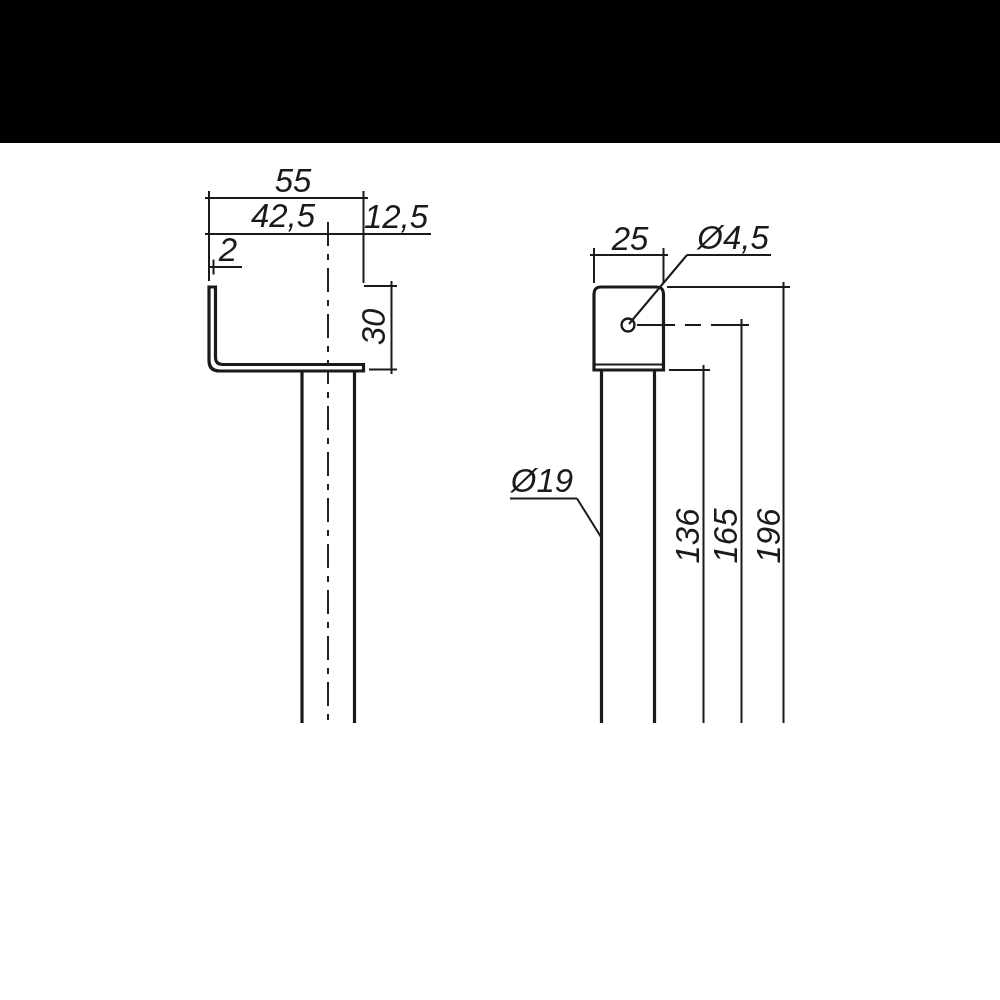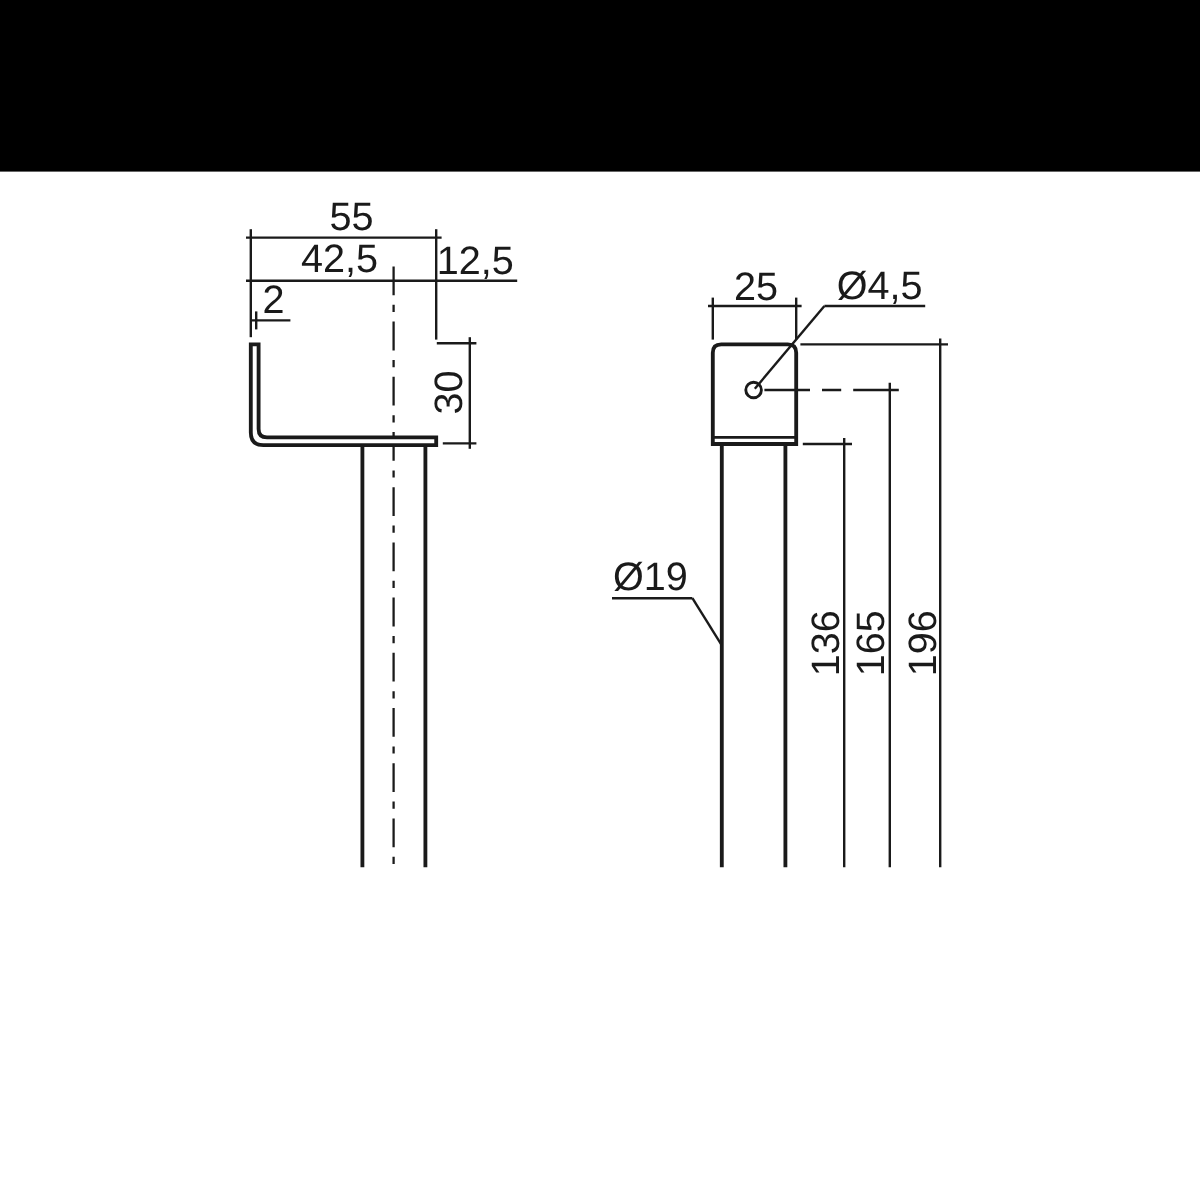--- a/index.html
+++ b/index.html
@@ -6,20 +6,21 @@
     --line:#1a1a1a;
     --bg:#ffffff;
     --letterbox:#000000;
   }
   html,body{margin:0;padding:0;background:var(--bg);}
   .stage{
     position:relative;
     width:1000px;height:723px;
     background:var(--bg);
     overflow:hidden;
+    font-style:italic;
   }
   svg{display:block;}
   .outline{stroke:var(--line);stroke-width:3.2;fill:none;stroke-linecap:butt;}
   .outline-fill{stroke:var(--line);stroke-width:3.2;fill:#fff;}
   .thin{stroke:var(--line);stroke-width:2;fill:none;}
   .plate-edge{stroke:var(--line);stroke-width:2.2;fill:none;}
   .hole{stroke:var(--line);stroke-width:2.4;fill:none;}
   .centerline{stroke:var(--line);stroke-width:1.9;fill:none;stroke-dasharray:24 8 6 8;}
   .holeline{stroke:var(--line);stroke-width:1.9;fill:none;stroke-dasharray:38 10 16 10;}
   .dim-text{

